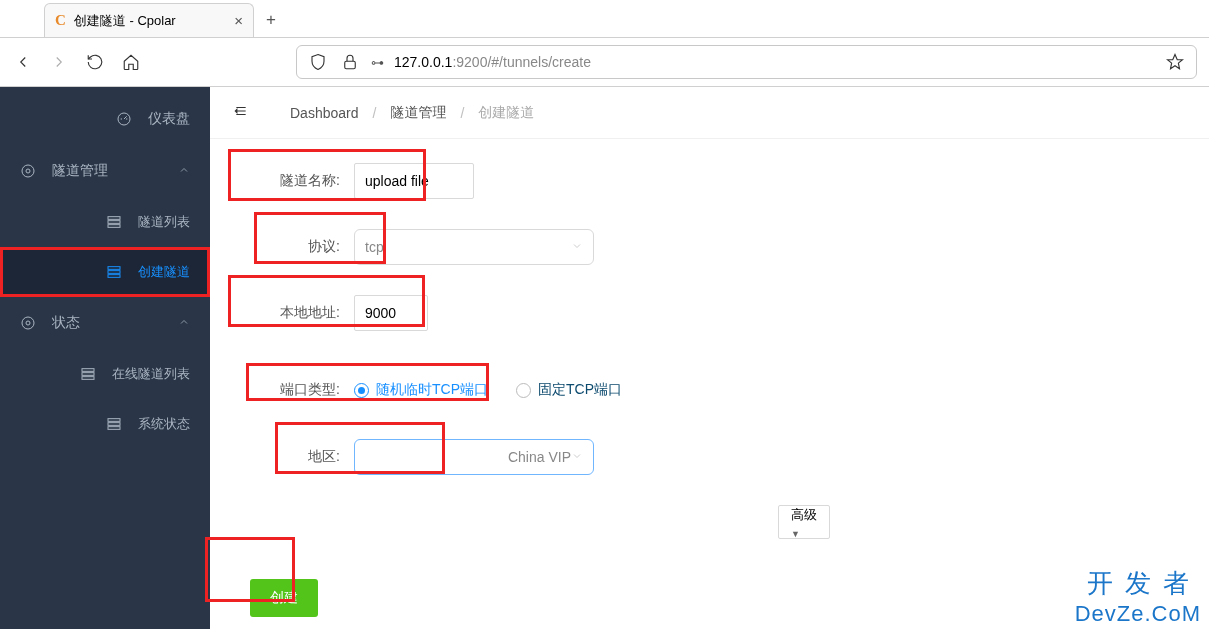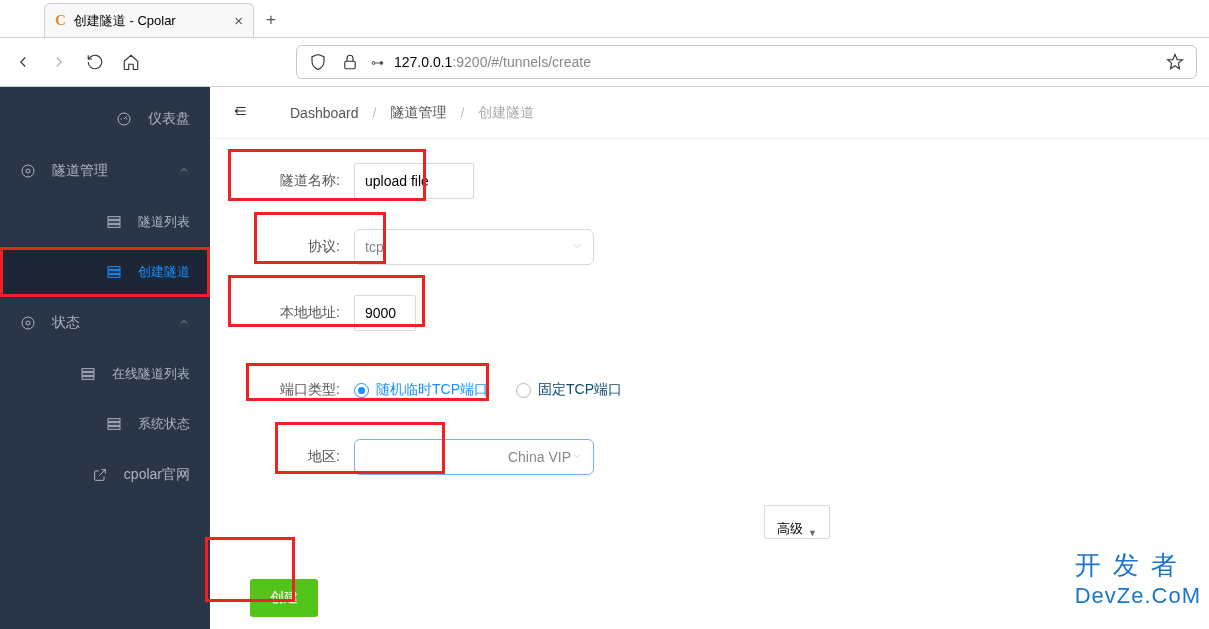--- a/index.html
+++ b/index.html
@@ -48,32 +48,32 @@
     .select { height: 36px; border: 1px solid #d9d9d9; border-radius: 6px; padding: 0 10px; font-size: 14px; display: flex; align-items: center; justify-content: space-between; color: #888; }
     .select.blue { border-color: #6fb6ff; justify-content: flex-end; }
     .select-arrow svg { width: 12px; height: 12px; stroke: #bbb; stroke-width: 1.5; fill: none; }
     .radio-group { display: flex; gap: 28px; font-size: 14px; }
     .radio-item { display: flex; align-items: center; gap: 7px; }
     .radio-dot { width: 15px; height: 15px; border: 1px solid #bbb; border-radius: 50%; display: flex; align-items: center; justify-content: center; }
     .radio-item.checked .radio-dot { border-color: #1890ff; }
     .radio-item.checked .radio-dot::after { content: ''; width: 7px; height: 7px; background: #1890ff; border-radius: 50%; }
     .radio-item.checked .radio-label { color: #1890ff; }
 
-    .btn-adv { border: 1px solid #d9d9d9; background: #fff; height: 34px; padding: 0 12px; font-size: 13px; display: flex; align-items: flex-end; gap: 5px; border-radius: 2px; }
+    .btn-adv { border: 1px solid #d9d9d9; background: #fff; height: 34px; padding: 0 12px; font-size: 13px; display: flex; align-items: flex-start; gap: 5px; border-radius: 2px; flex-direction: column; }
     .adv-arrow { font-size: 9px; color: #666; }
     .btn-create { background: #52c41a; color: #fff; border: none; height: 38px; padding: 0 20px; font-size: 14px; border-radius: 3px; }
 
     .r-tunnel-name { position: absolute; left: 18px; top: 10px; width: 198px; height: 52px; border: 3px solid #e22; pointer-events: none; }
     .r-protocol { position: absolute; left: 44px; top: 73px; width: 132px; height: 52px; border: 3px solid #e22; pointer-events: none; }
     .r-local-addr { position: absolute; left: 18px; top: 136px; width: 197px; height: 52px; border: 3px solid #e22; pointer-events: none; }
     .r-port-type { position: absolute; left: 36px; top: 224px; width: 243px; height: 38px; border: 3px solid #e22; pointer-events: none; }
     .r-region { position: absolute; left: 65px; top: 283px; width: 170px; height: 52px; border: 3px solid #e22; pointer-events: none; }
     .r-create { position: absolute; left: -5px; top: 398px; width: 90px; height: 65px; border: 3px solid #e22; pointer-events: none; }
 
-    .watermark { position: absolute; right: 8px; bottom: 20px; }
+    .watermark { position: absolute; right: 8px; bottom: 2px; text-align: right; }
     .wm-top { font-size: 26px; letter-spacing: 12px; color: #1b76c9; font-weight: 300; }
     .wm-bot { font-size: 22px; color: #1b76c9; letter-spacing: 1px; font-family: Arial; }
   </style>
 </head>
 <body>
 
 <div class="browser-tabs">
   <div class="tab">
     <span class="tab-favicon">C</span>
     <span>创建隧道 - Cpolar</span>
@@ -195,28 +195,20 @@
     <div class="sb-item sb-sub">
       <span class="sb-icon">
           <svg viewBox="0 0 24 24">
             <rect x="3" y="4" width="18" height="4"></rect>
             <rect x="3" y="10" width="18" height="4"></rect>
             <rect x="3" y="16" width="18" height="4"></rect>
           </svg>
         </span>
       <span class="sb-text">系统状态</span>
     </div>
-    <div class="sb-item">
-      <span class="sb-icon">
-          <svg viewBox="0 0 24 24">
-            <path d="M14 4h6v6M20 4l-9 9M18 14v5a1 1 0 0 1-1 1H5a1 1 0 0 1-1-1V7a1 1 0 0 1 1-1h5"></path>
-          </svg>
-        </span>
-      <span class="sb-text">cpolar官网</span>
-    </div>
   </div>
 
   <div class="main">
     <div class="breadcrumb">
       <span class="bc-toggle"><svg viewBox="0 0 24 24">
             <path d="M4 6h16M4 12h16M4 18h16"></path>
             <path d="M2 12l3-3v6z" fill="#333"></path>
           </svg></span>
       <span style="width:12px"></span>
       <span class="bc-link">Dashboard</span>
@@ -244,21 +236,21 @@
         <div class="select" style="width:240px">
           <span>tcp</span>
           <span class="select-arrow"><svg viewBox="0 0 24 24">
                 <path d="M6 9l6 6 6-6"></path>
               </svg></span>
         </div>
       </div>
 
       <div class="row">
         <span class="label">本地地址:</span>
-        <input class="input" style="width: 62px;" value="9000">
+        <input class="input" style="width: 74px;" value="9000">
       </div>
 
       <div class="row" style="margin-top:50px;margin-bottom:40px">
         <span class="label">端口类型:</span>
         <div class="radio-group">
           <div class="radio-item checked">
             <span class="radio-dot"></span>
             <span class="radio-label">随机临时TCP端口</span>
           </div>
           <div class="radio-item">

